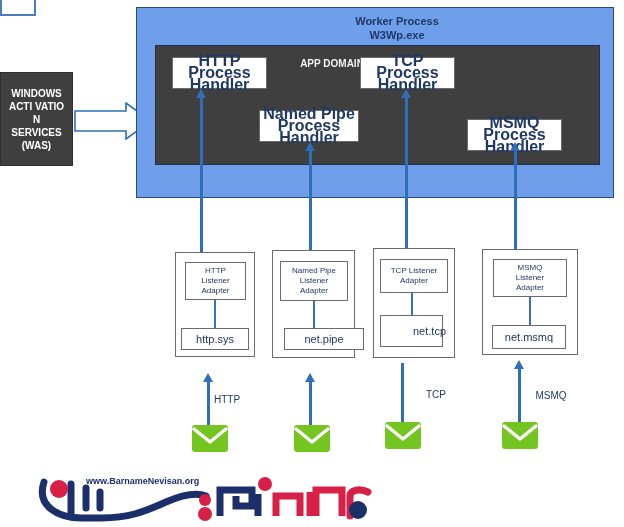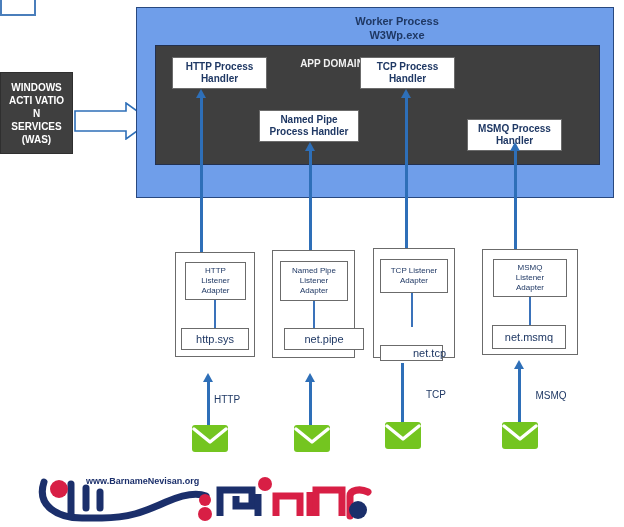--- a/index.html
+++ b/index.html
@@ -19,21 +19,21 @@
 
   
   .stray-frag {
     left: 0px; top: -6px; width: 36px; height: 22px;
     border: 2px solid #4a7ebb;
     background: #ffffff;
   }
 
   
   .was-box {
-    left: 0px; top: 72px; width: 73px; height: 82px;
+    left: 0px; top: 72px; width: 73px; height: 94px;
     background: #3f3f3f;
     border: 1px solid #2f2f2f;
     color: #ffffff;
     font-size: 10px;
     font-weight: bold;
     line-height: 13px;
     display: flex;
     align-items: center;
     justify-content: center;
     text-align: center;
@@ -73,21 +73,21 @@
     color: #f2f2f2;
     font-size: 10px;
     font-weight: bold;
   }
 
   
   .handler {
     background: #ffffff;
     border: 1px solid #6b6b6b;
     color: #1f3864;
-    font-size: 10px;
+    font-size: 16px;
     font-weight: bold;
     line-height: 12px;
     display: flex;
     align-items: center;
     justify-content: center;
     text-align: center;
     white-space: pre-line;
   }
   .h-http  { left: 172px; top: 57px;  width: 95px; height: 32px; }
   .h-tcp   { left: 360px; top: 57px;  width: 95px; height: 32px; }
@@ -118,21 +118,21 @@
   .adapter-inner { font-size: 8px; line-height: 10px; }
   .endpoint-box  { font-size: 11px; line-height: 12px; }
 
   .ai-http { left: 185px; top: 262px; width: 61px; height: 38px; }
   .ai-pipe { left: 280px; top: 261px; width: 68px; height: 40px; }
   .ai-tcp  { left: 380px; top: 259px; width: 68px; height: 34px; }
   .ai-msmq { left: 493px; top: 259px; width: 74px; height: 38px; }
 
   .ep-http { left: 181px; top: 328px; width: 68px; height: 22px; }
   .ep-pipe { left: 284px; top: 328px; width: 80px; height: 22px; }
-  .ep-tcp  { left: 380px; top: 345px; width: 63px; height: 16px; padding-left: 36px; }
+  .ep-tcp  { left: 380px; top: 315px; width: 63px; height: 32px; padding-left: 36px; }
   .ep-msmq { left: 492px; top: 325px; width: 74px; height: 24px; }
 
   
   .thin-conn {
     background: #3a72ba;
     width: 2px;
   }
 
   
   .conn-line {

